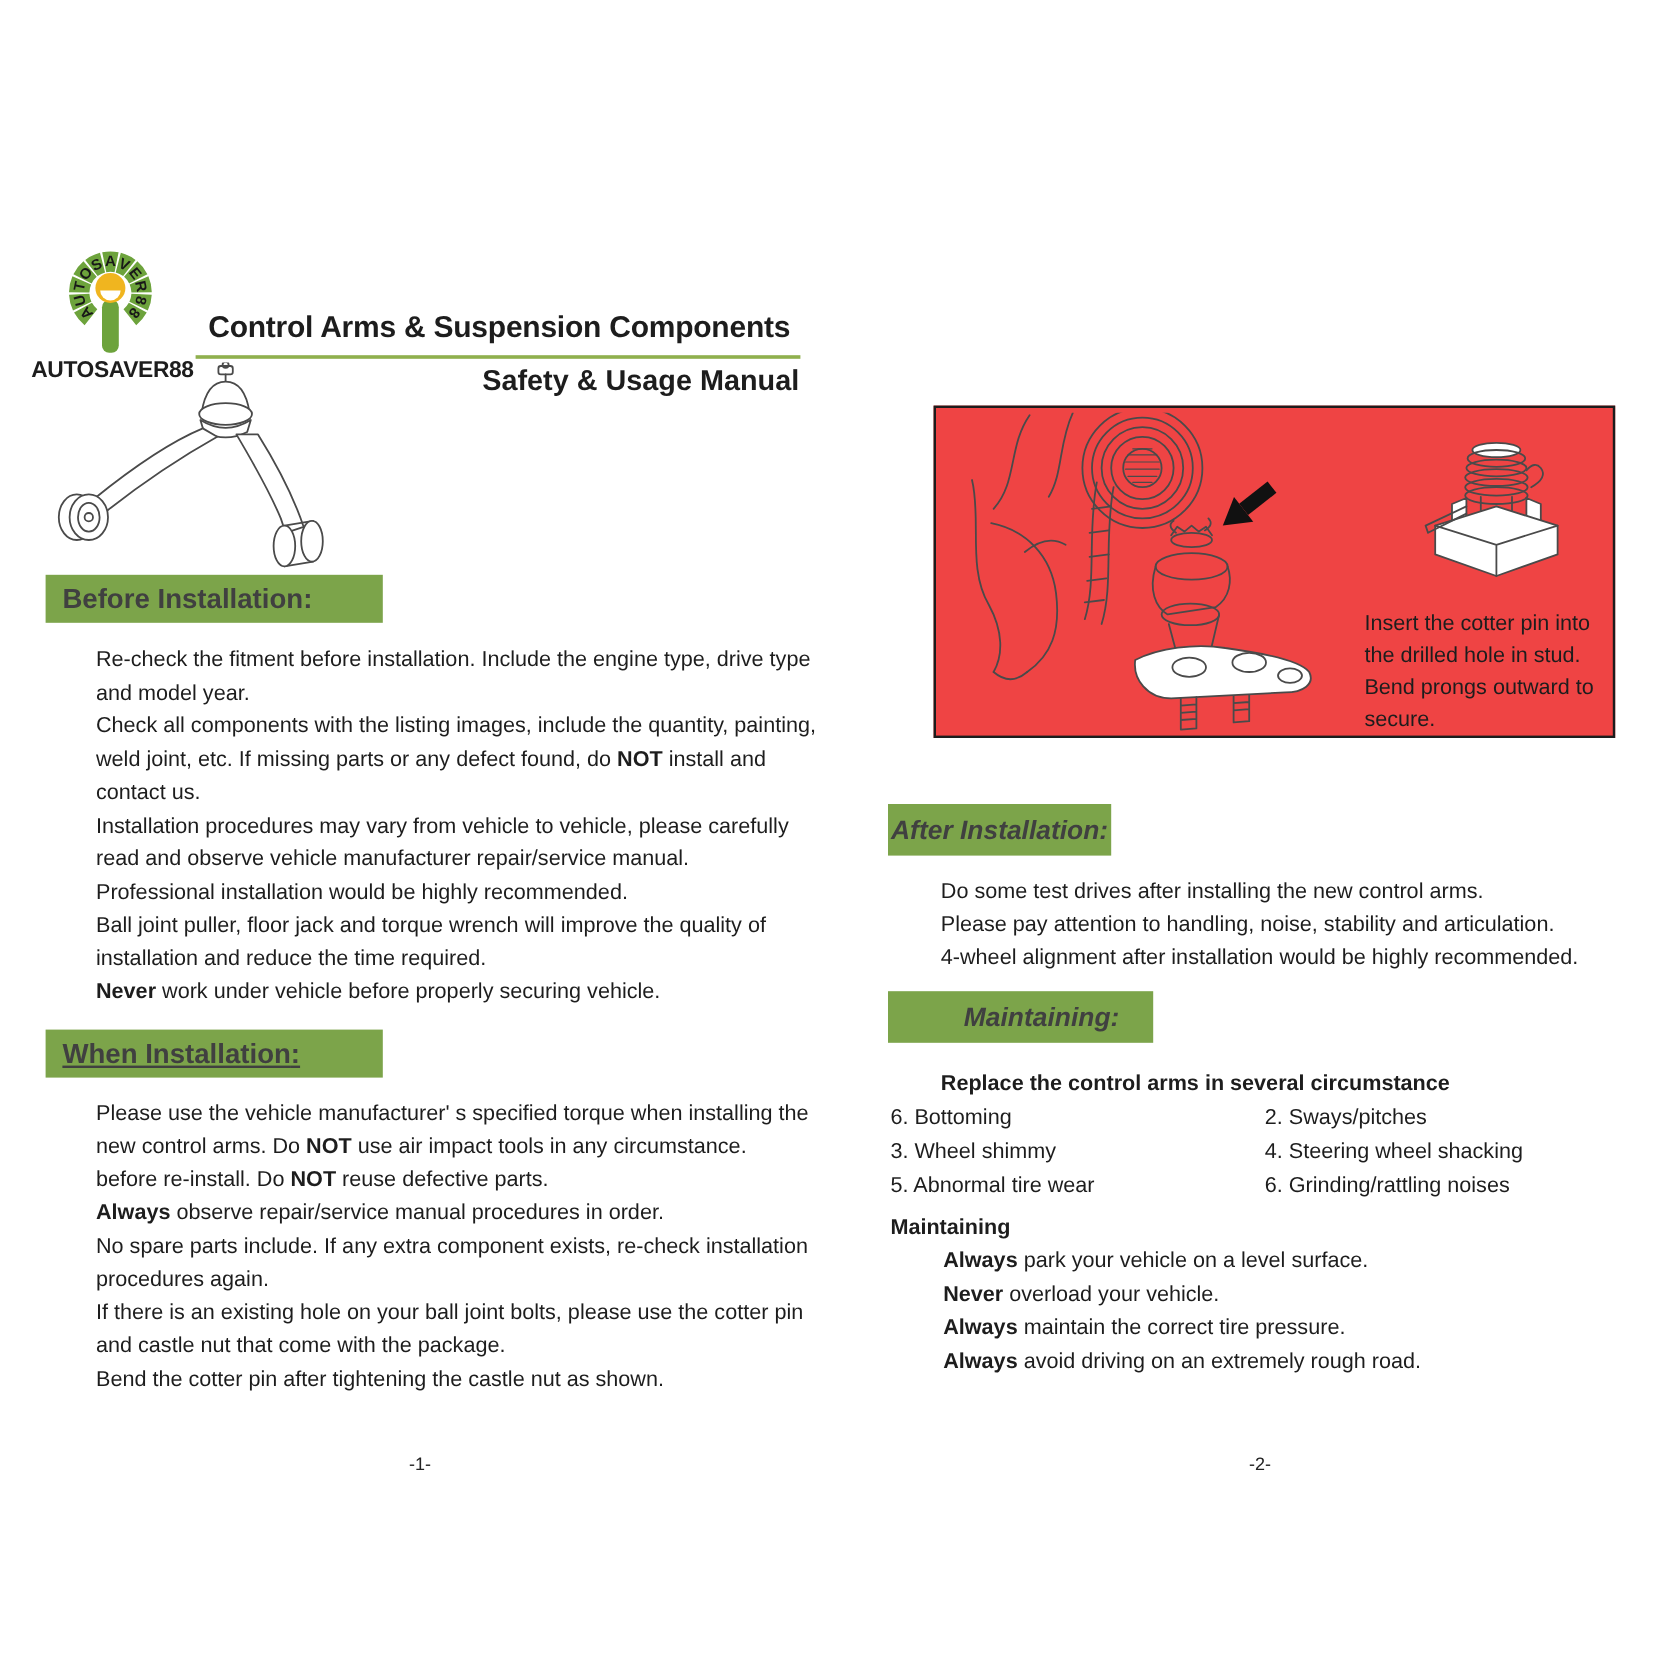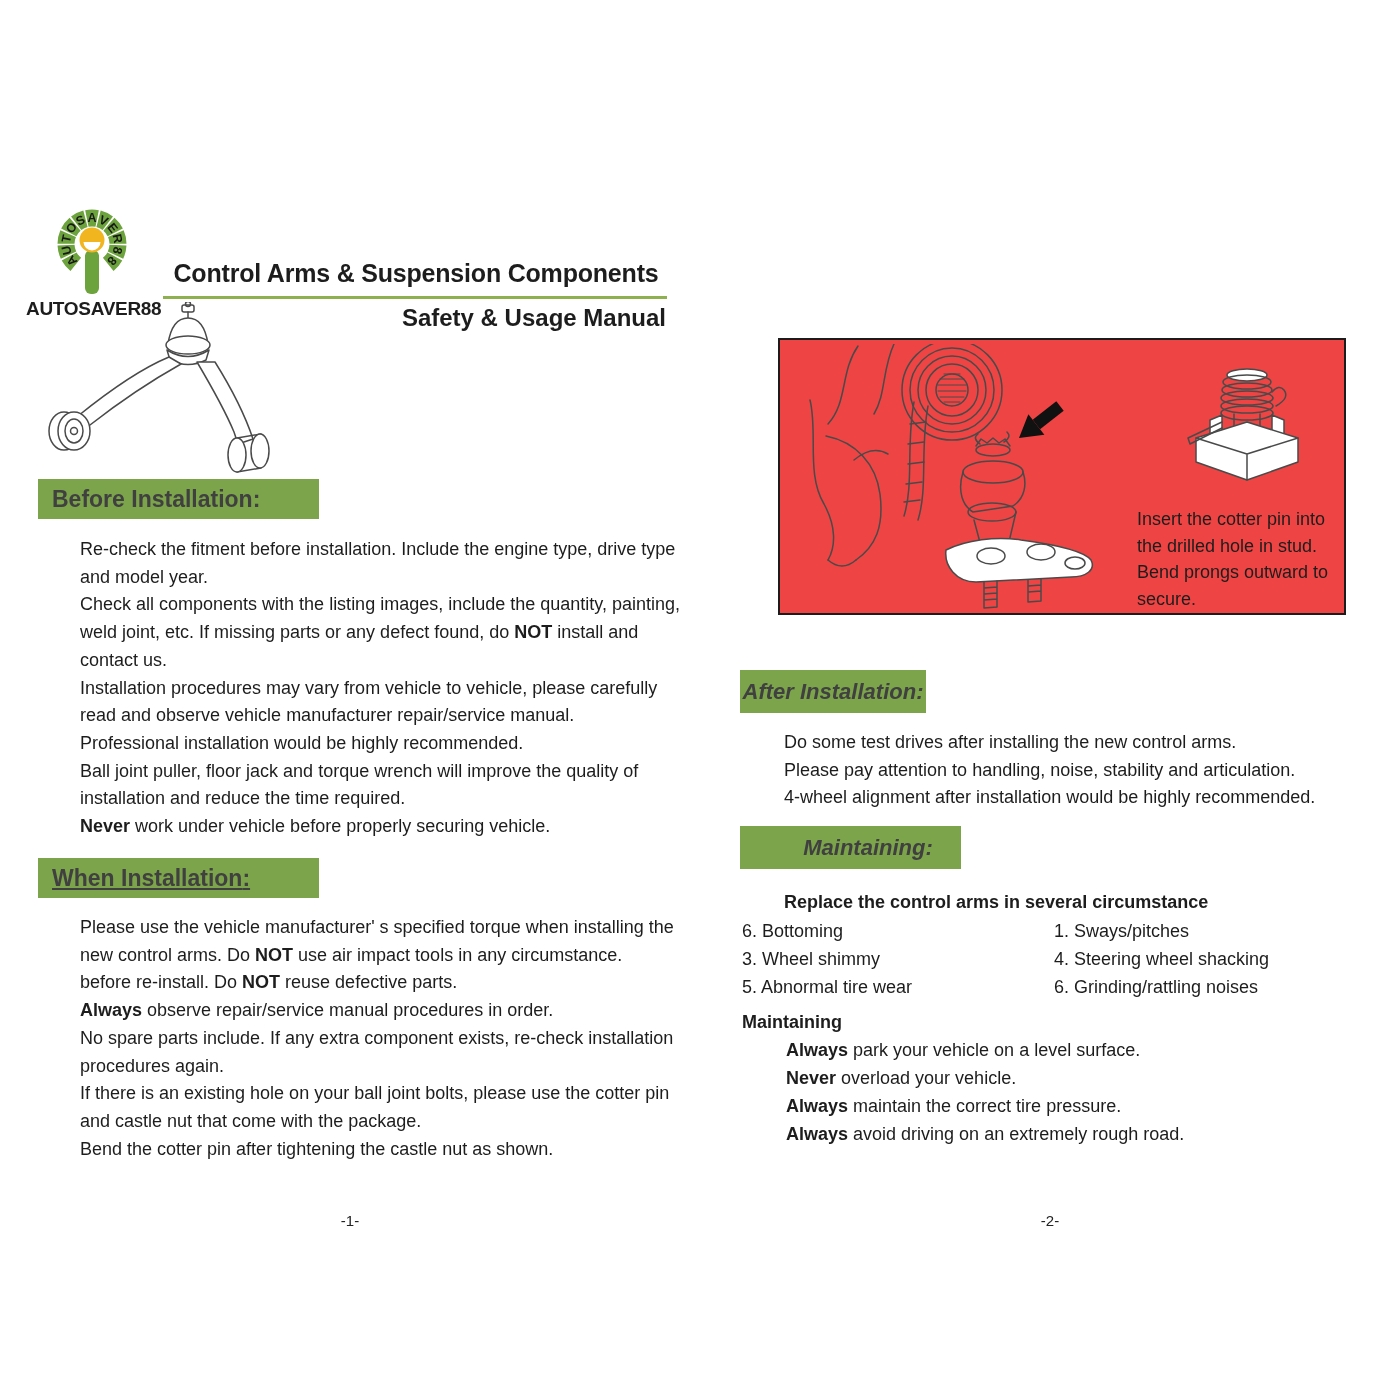--- a/index.html
+++ b/index.html
@@ -207,21 +207,21 @@
 
   <div class="abs bar bar-right" style="top:826px;padding-left:35px;">
       <div class="line"><strong>Maintaining</strong>:</div>
     </div>
 
   <div class="abs subhead" style="left:740px;top:888px;margin-left:44px;">Replace the control arms in several circumstance</div>
 
   <div class="abs" style="left:742px;top:917px;">
     <div class="sym-row">
       <span class="cell-l">6. Bottoming</span>
-      <span class="cell-r">1. Sways/pitches</span>
+      <span class="cell-r">2. Sways/pitches</span>
     </div>
     <div class="sym-row">
       <span class="cell-l">3. Wheel shimmy</span>
       <span class="cell-r">4. Steering wheel shacking</span>
     </div>
     <div class="sym-row">
       <span class="cell-l">5. Abnormal tire wear</span>
       <span class="cell-r">6. Grinding/rattling noises</span>
     </div>
   </div>

